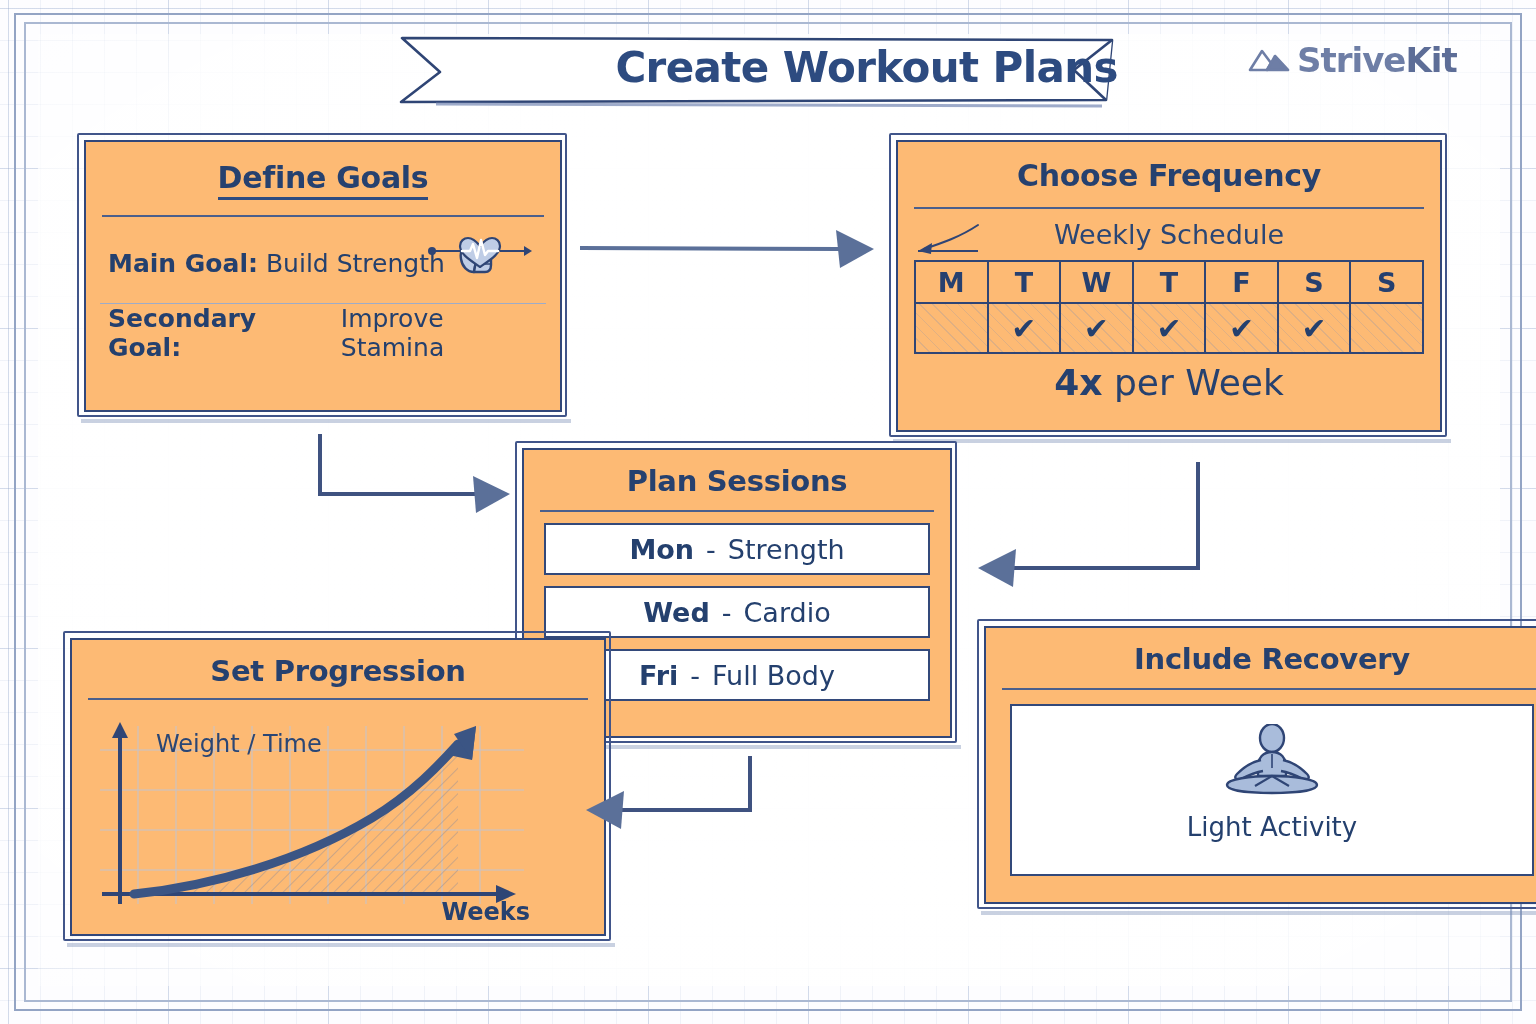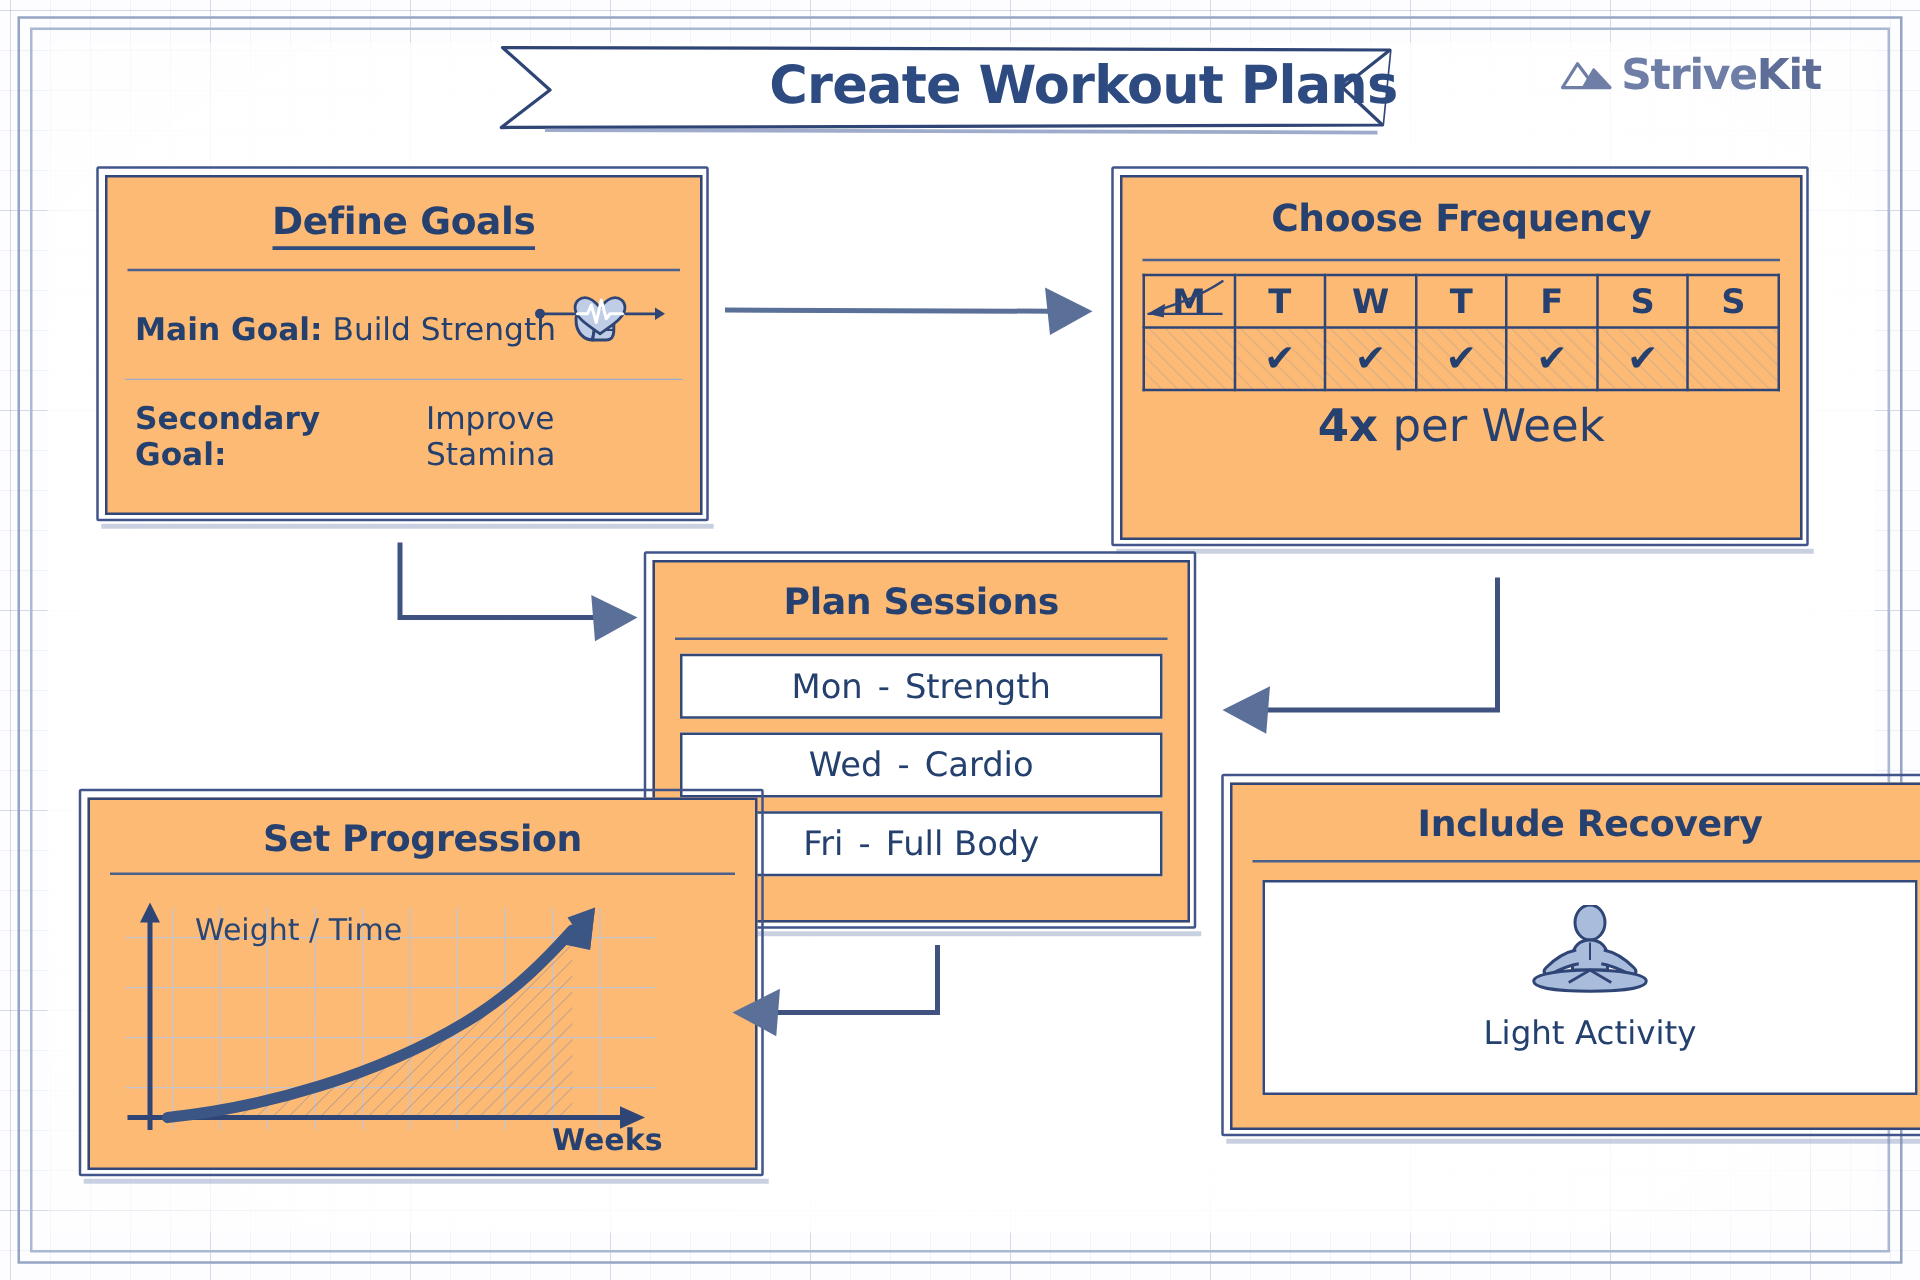--- a/index.html
+++ b/index.html
@@ -146,21 +146,21 @@
     color: #24406e;
     display: flex;
     align-items: center;
   }
   #goal-main { margin-top: 22px; height: 48px; }
   #goal-main b { font-weight: bold; margin-right: 8px; }
   #goal-sep {
     height: 0; border-top: 1.5px solid #9dacc9;
     margin: 16px 14px 0 14px;
   }
-  #goal-secondary { margin-top: 16px; font-weight: bold; gap: 14px; }
+  #goal-secondary { font-weight: bold; gap: 14px; }
   #goal-secondary .lbl { font-weight: bold; }
   #goal-secondary .val { font-weight: normal; margin-left: 7px; }
   #pulse-icon { position: absolute; right: 26px; top: 90px; }
   #bicep-icon { margin-left: 10px; }
 
   
   #card-freq { left: 896px; top: 140px; width: 546px; height: 292px; }
   #freq-title { font-size: 30px; margin-top: 16px; }
   #freq-rule { margin-top: 14px; }
   #freq-sub {
@@ -208,21 +208,21 @@
     margin: 11px 20px 0 20px;
     height: 52px;
     border: 2px solid #33497a;
     display: flex;
     align-items: center;
     justify-content: center;
     font-size: 27px;
     color: #24406e;
     background: #fff;
   }
-  .session-item .d { font-weight: normal; }
+  .session-item .d { font-weight: bold; }
   .session-item .sep { margin: 0 12px; }
 
   
   #card-progress { left: 70px; top: 638px; width: 536px; height: 298px; }
   #progress-title { font-size: 29px; margin-top: 14px; }
   #progress-rule { margin-top: 10px; }
   #chart-wrap { position: absolute; left: 0; top: 68px; width: 100%; height: 226px; }
   #ylabel {
     position: absolute; left: 84px; top: 22px;
     font-size: 24px; color: #2a4675;
@@ -330,20 +330,21 @@
   <div class="title-rule" id="freq-rule"></div>
 
   <div id="freq-sub">
     <span id="curve-arrow">
       <svg width="72" height="38" viewBox="0 0 72 38">
         <path d="M66,4 C48,16 30,22 12,28" fill="none" stroke="#2f4575" stroke-width="2" stroke-linecap="round"></path>
         <path d="M6,30 L20,22 L19,33 Z" fill="#2f4575"></path>
         <path d="M6,30 C22,30 44,30 66,30" fill="none" stroke="#2f4575" stroke-width="1.8"></path>
       </svg>
     </span>
+    <span>Weekly Schedule</span>
   </div>
 
   <table id="week-table">
     <tbody>
         <tr id="days-row">
           <td>M</td>
           <td>T</td>
           <td>W</td>
           <td>T</td>
           <td>F</td>

